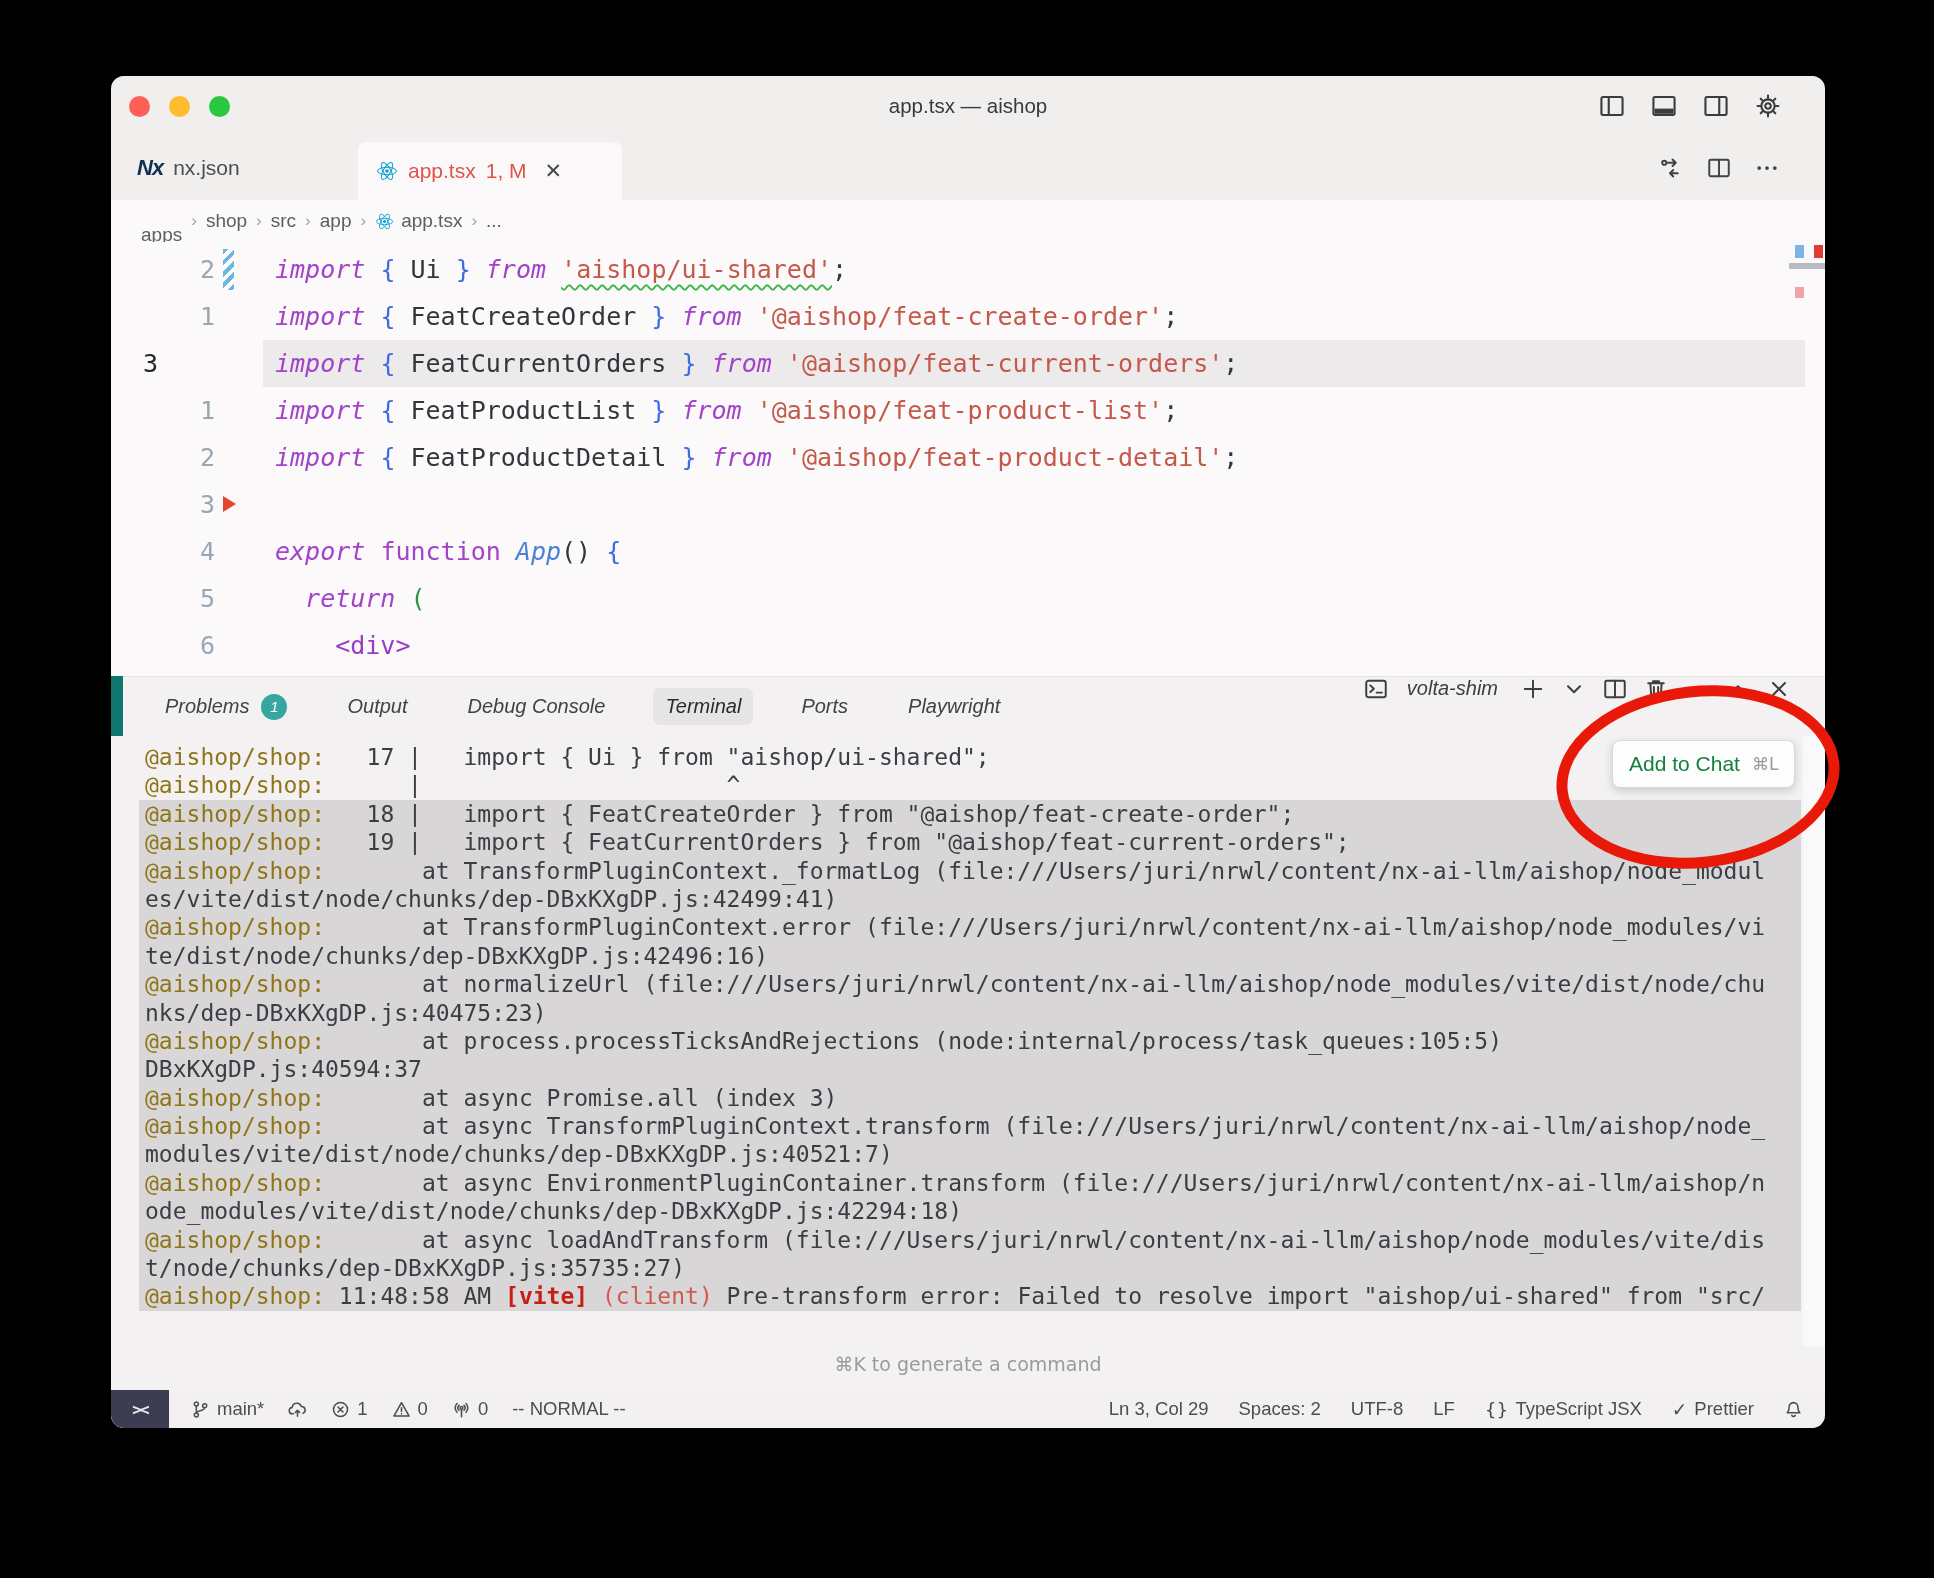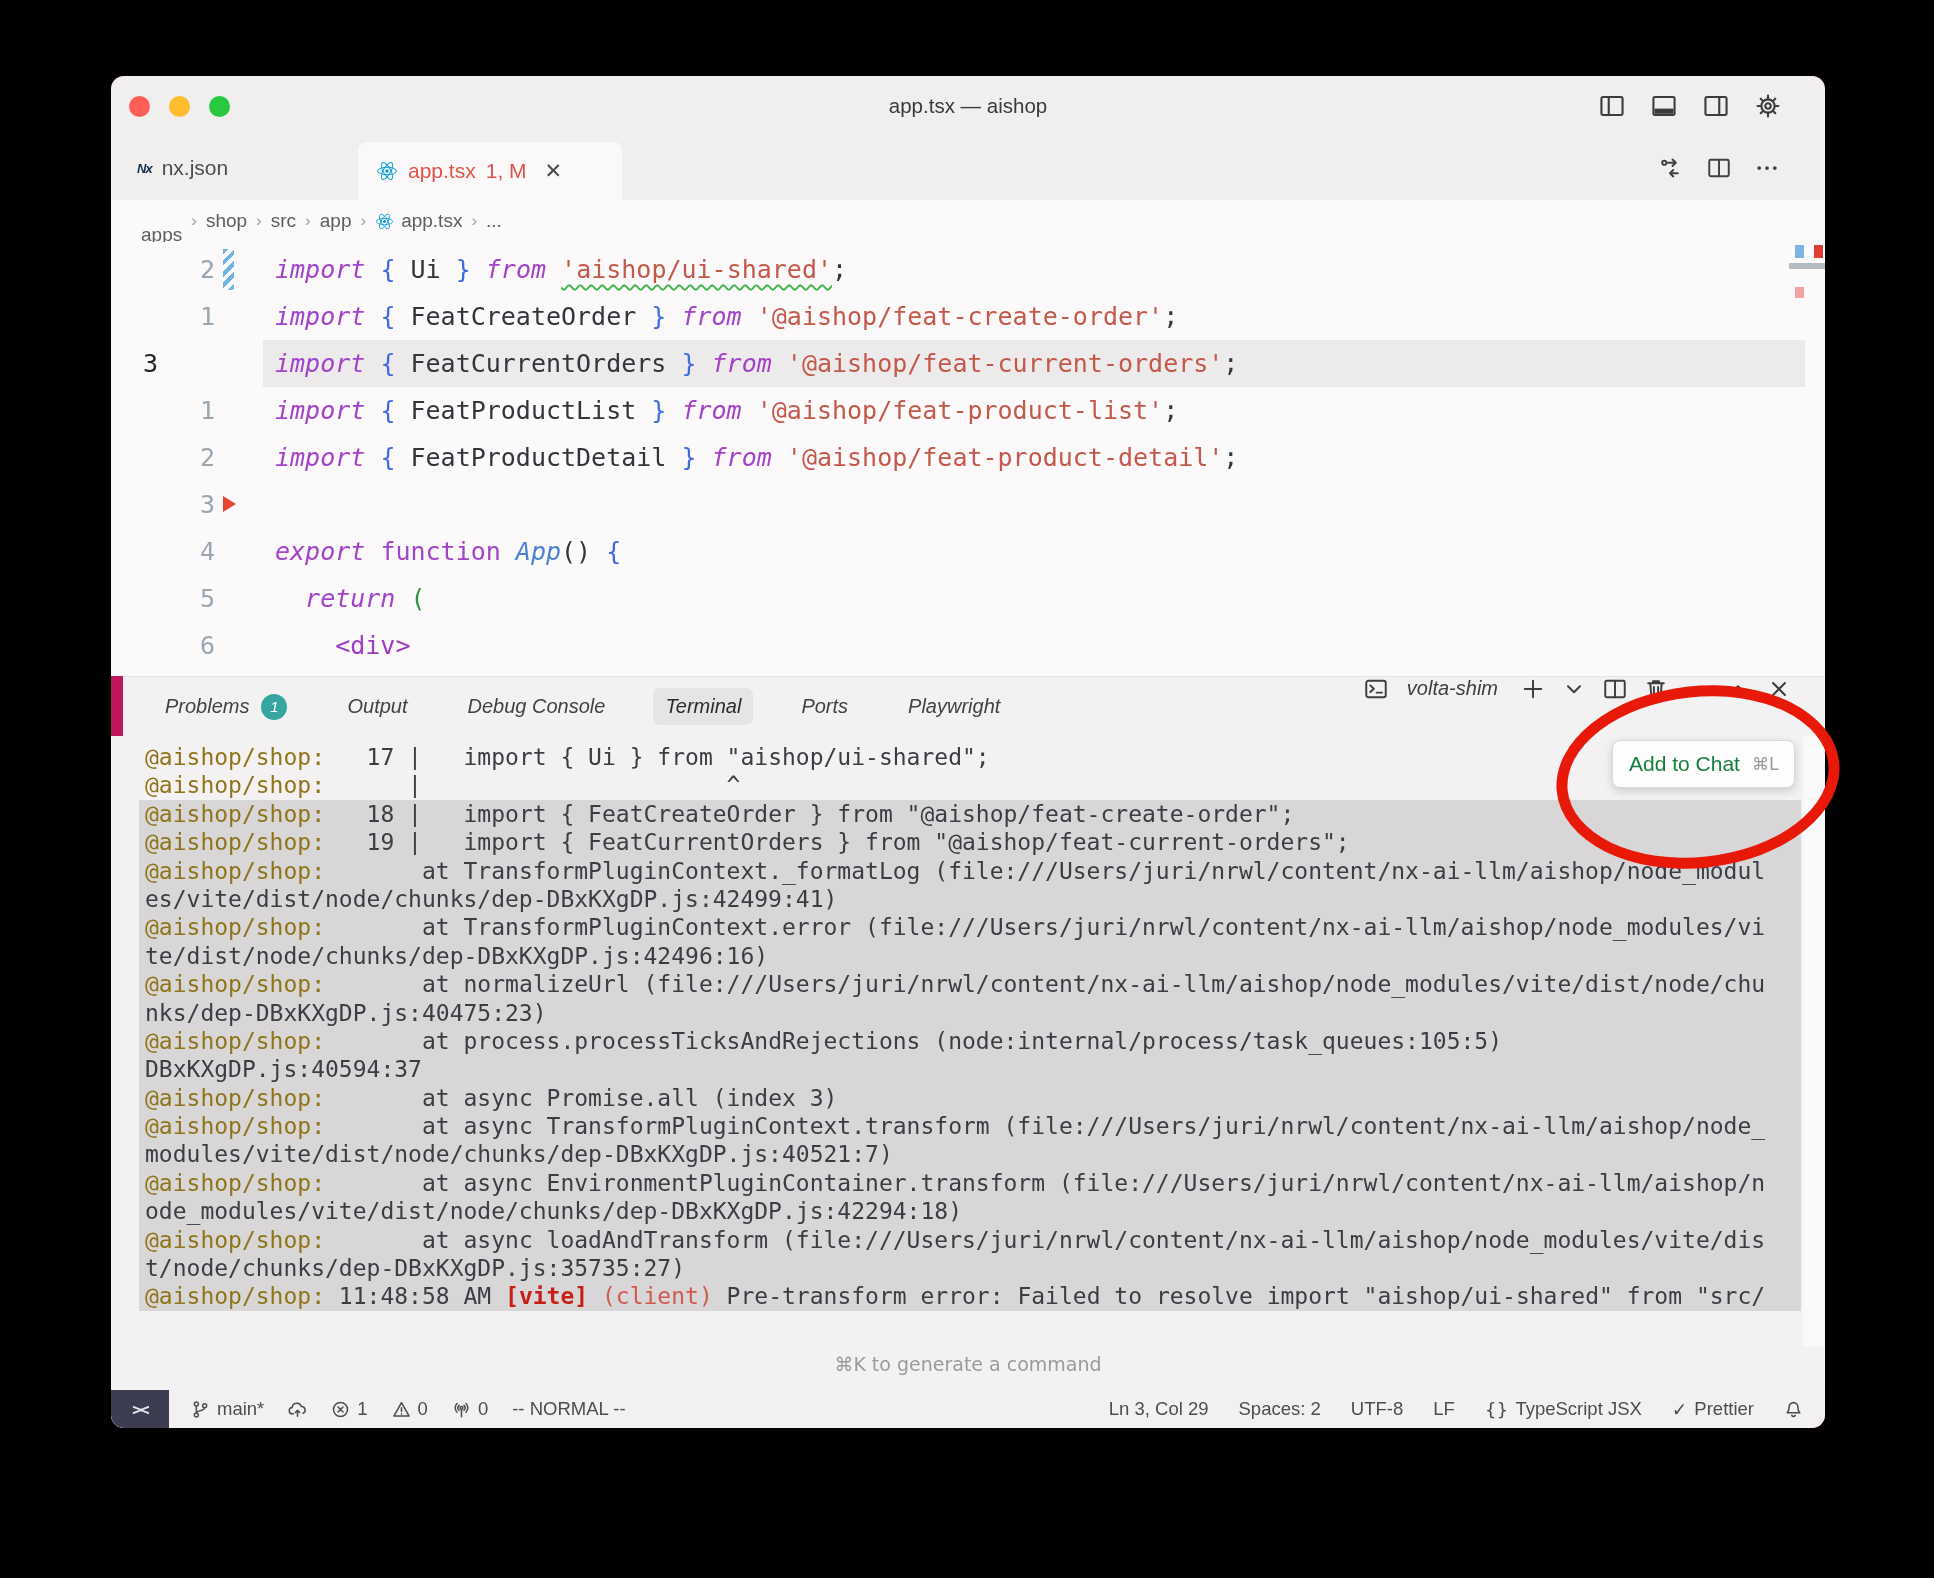--- a/index.html
+++ b/index.html
@@ -1,40 +1,40 @@
 <!DOCTYPE html>
 <html><head>
 <meta charset="utf-8">
 <style>
   html,body{margin:0;padding:0;background:#000;width:1934px;height:1578px;overflow:hidden;}
   *{box-sizing:border-box;}
   #page{position:absolute;left:0;top:0;width:1934px;height:1578px;background:#000;
         font-family:"Liberation Sans",sans-serif;}
-  #window{position:absolute;left:111px;top:76px;width:1714px;height:1352px;background:#be185d;
+  #window{position:absolute;left:111px;top:76px;width:1714px;height:1352px;background:#0f766e;
           border-radius:13px;overflow:hidden;box-shadow:0 18px 60px rgba(0,0,0,.55);}
 
   
   #titlebar{position:absolute;left:0;top:0;width:100%;height:60px;background:#f1eeee;}
   .tlight{position:absolute;top:20px;width:21px;height:21px;border-radius:50%;}
   #titlebar .t-red{left:18px;background:#ff5f57;}
   #titlebar .t-yellow{left:58px;background:#febc2e;}
   #titlebar .t-green{left:98px;background:#28c840;}
   #window-title{position:absolute;left:0;right:0;top:0;height:60px;line-height:60px;text-align:center;
                 font-size:20.5px;color:#3a3a3a;}
   #title-actions{position:absolute;right:44px;top:0;height:60px;display:flex;align-items:center;gap:26px;color:#3c3c3c;}
 
   
   #tabbar{position:absolute;left:0;top:60px;width:100%;height:64px;background:#f1eeee;}
   .etab{position:absolute;top:0;height:64px;display:flex;align-items:center;gap:10px;font-size:21px;color:#4d4d4d;padding:0 18px;}
   .etab.active{background:#faf8f8;border-radius:8px 8px 0 0;top:6px;height:58px;color:#e0534a;}
   .etab .tab-badge{color:#e0534a;}
   .etab .tab-close{margin-left:8px;color:#4a4a4a;font-size:21px;}
   #tab-nxjson{left:8px;}
   #tab-apptsx{left:247px;width:264px;}
-  .nx-logo{font-weight:800;font-size:13px;color:#12304f;font-style:italic;letter-spacing:-1px;text-align:center;}
+  .nx-logo{font-weight:800;font-size:22px;color:#12304f;font-style:italic;letter-spacing:-1px;text-align:center;}
   #tab-actions{position:absolute;right:46px;top:0;height:64px;display:flex;align-items:center;gap:24px;color:#424242;}
 
   
   #breadcrumb{position:absolute;left:0;top:124px;width:100%;height:42px;background:#fbf9f9;
               display:flex;align-items:center;padding-left:30px;font-size:19px;color:#5e5e5e;gap:9px;}
   .bc-sep{color:#a3a3a3;font-size:17px;}
 
   
   #editor{position:absolute;left:0;top:166px;width:100%;height:434px;background:#fbf9f9;}
   #code-lines{position:absolute;left:0;top:4px;width:100%;}

